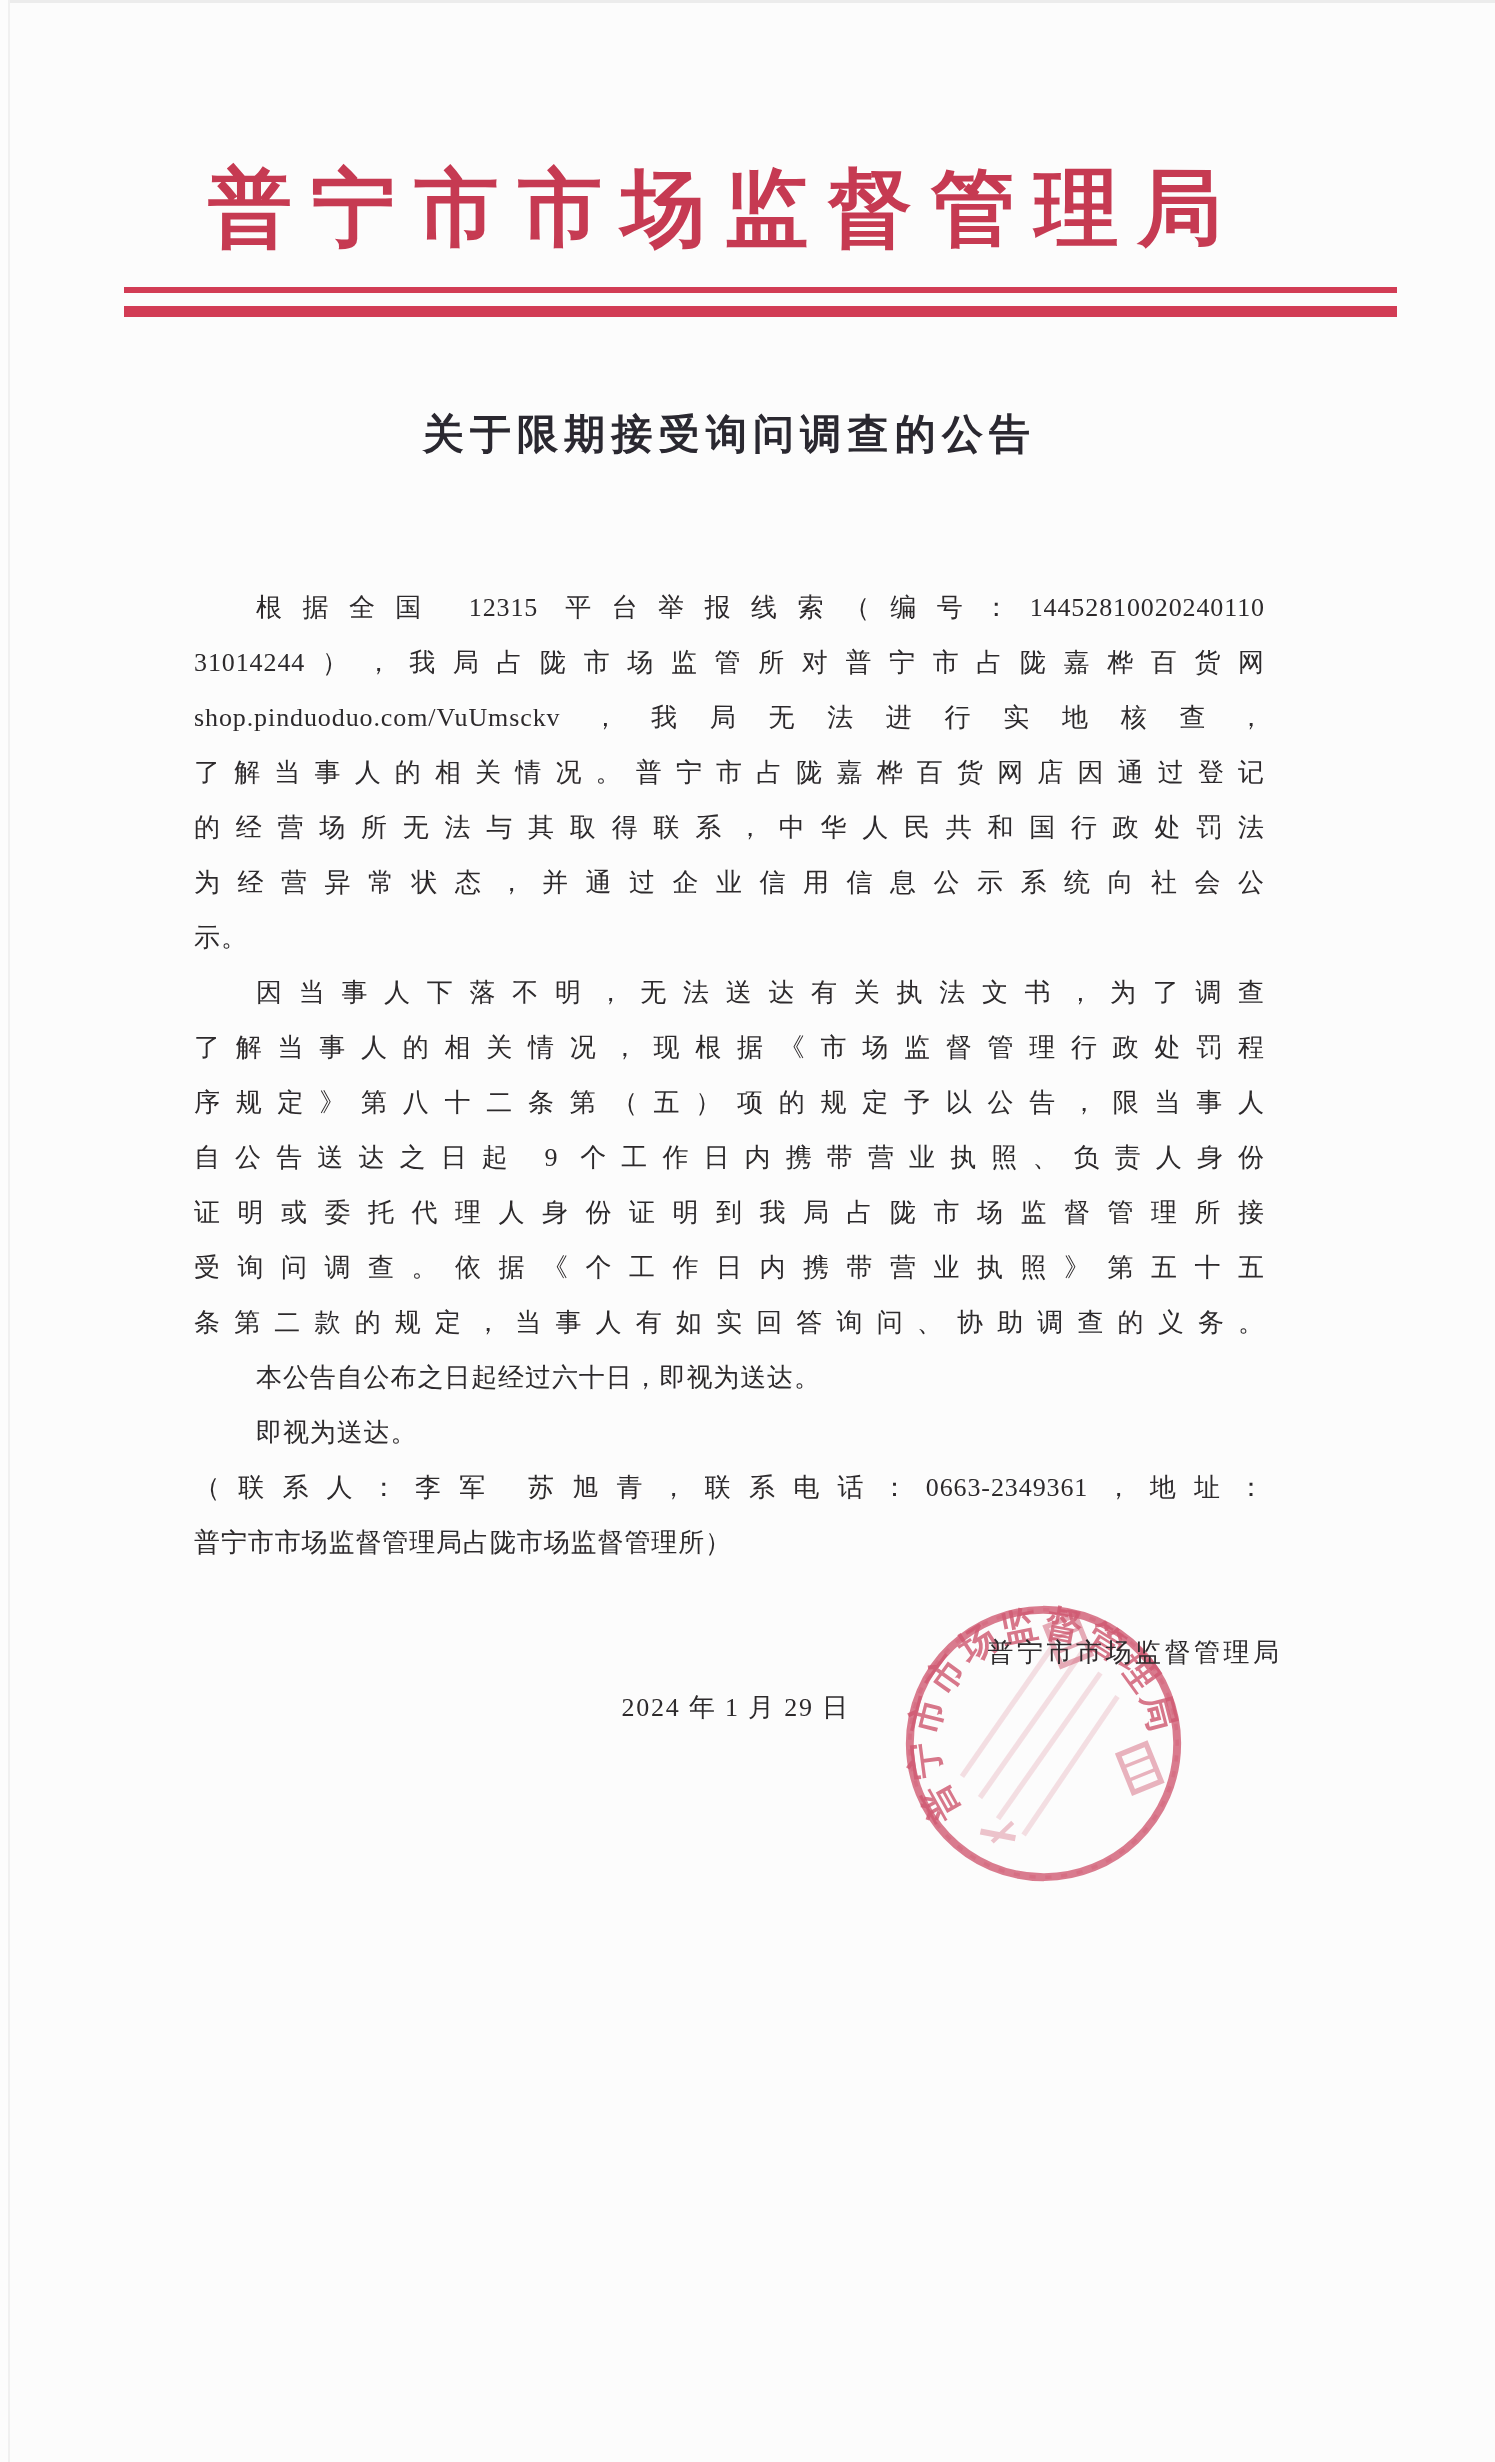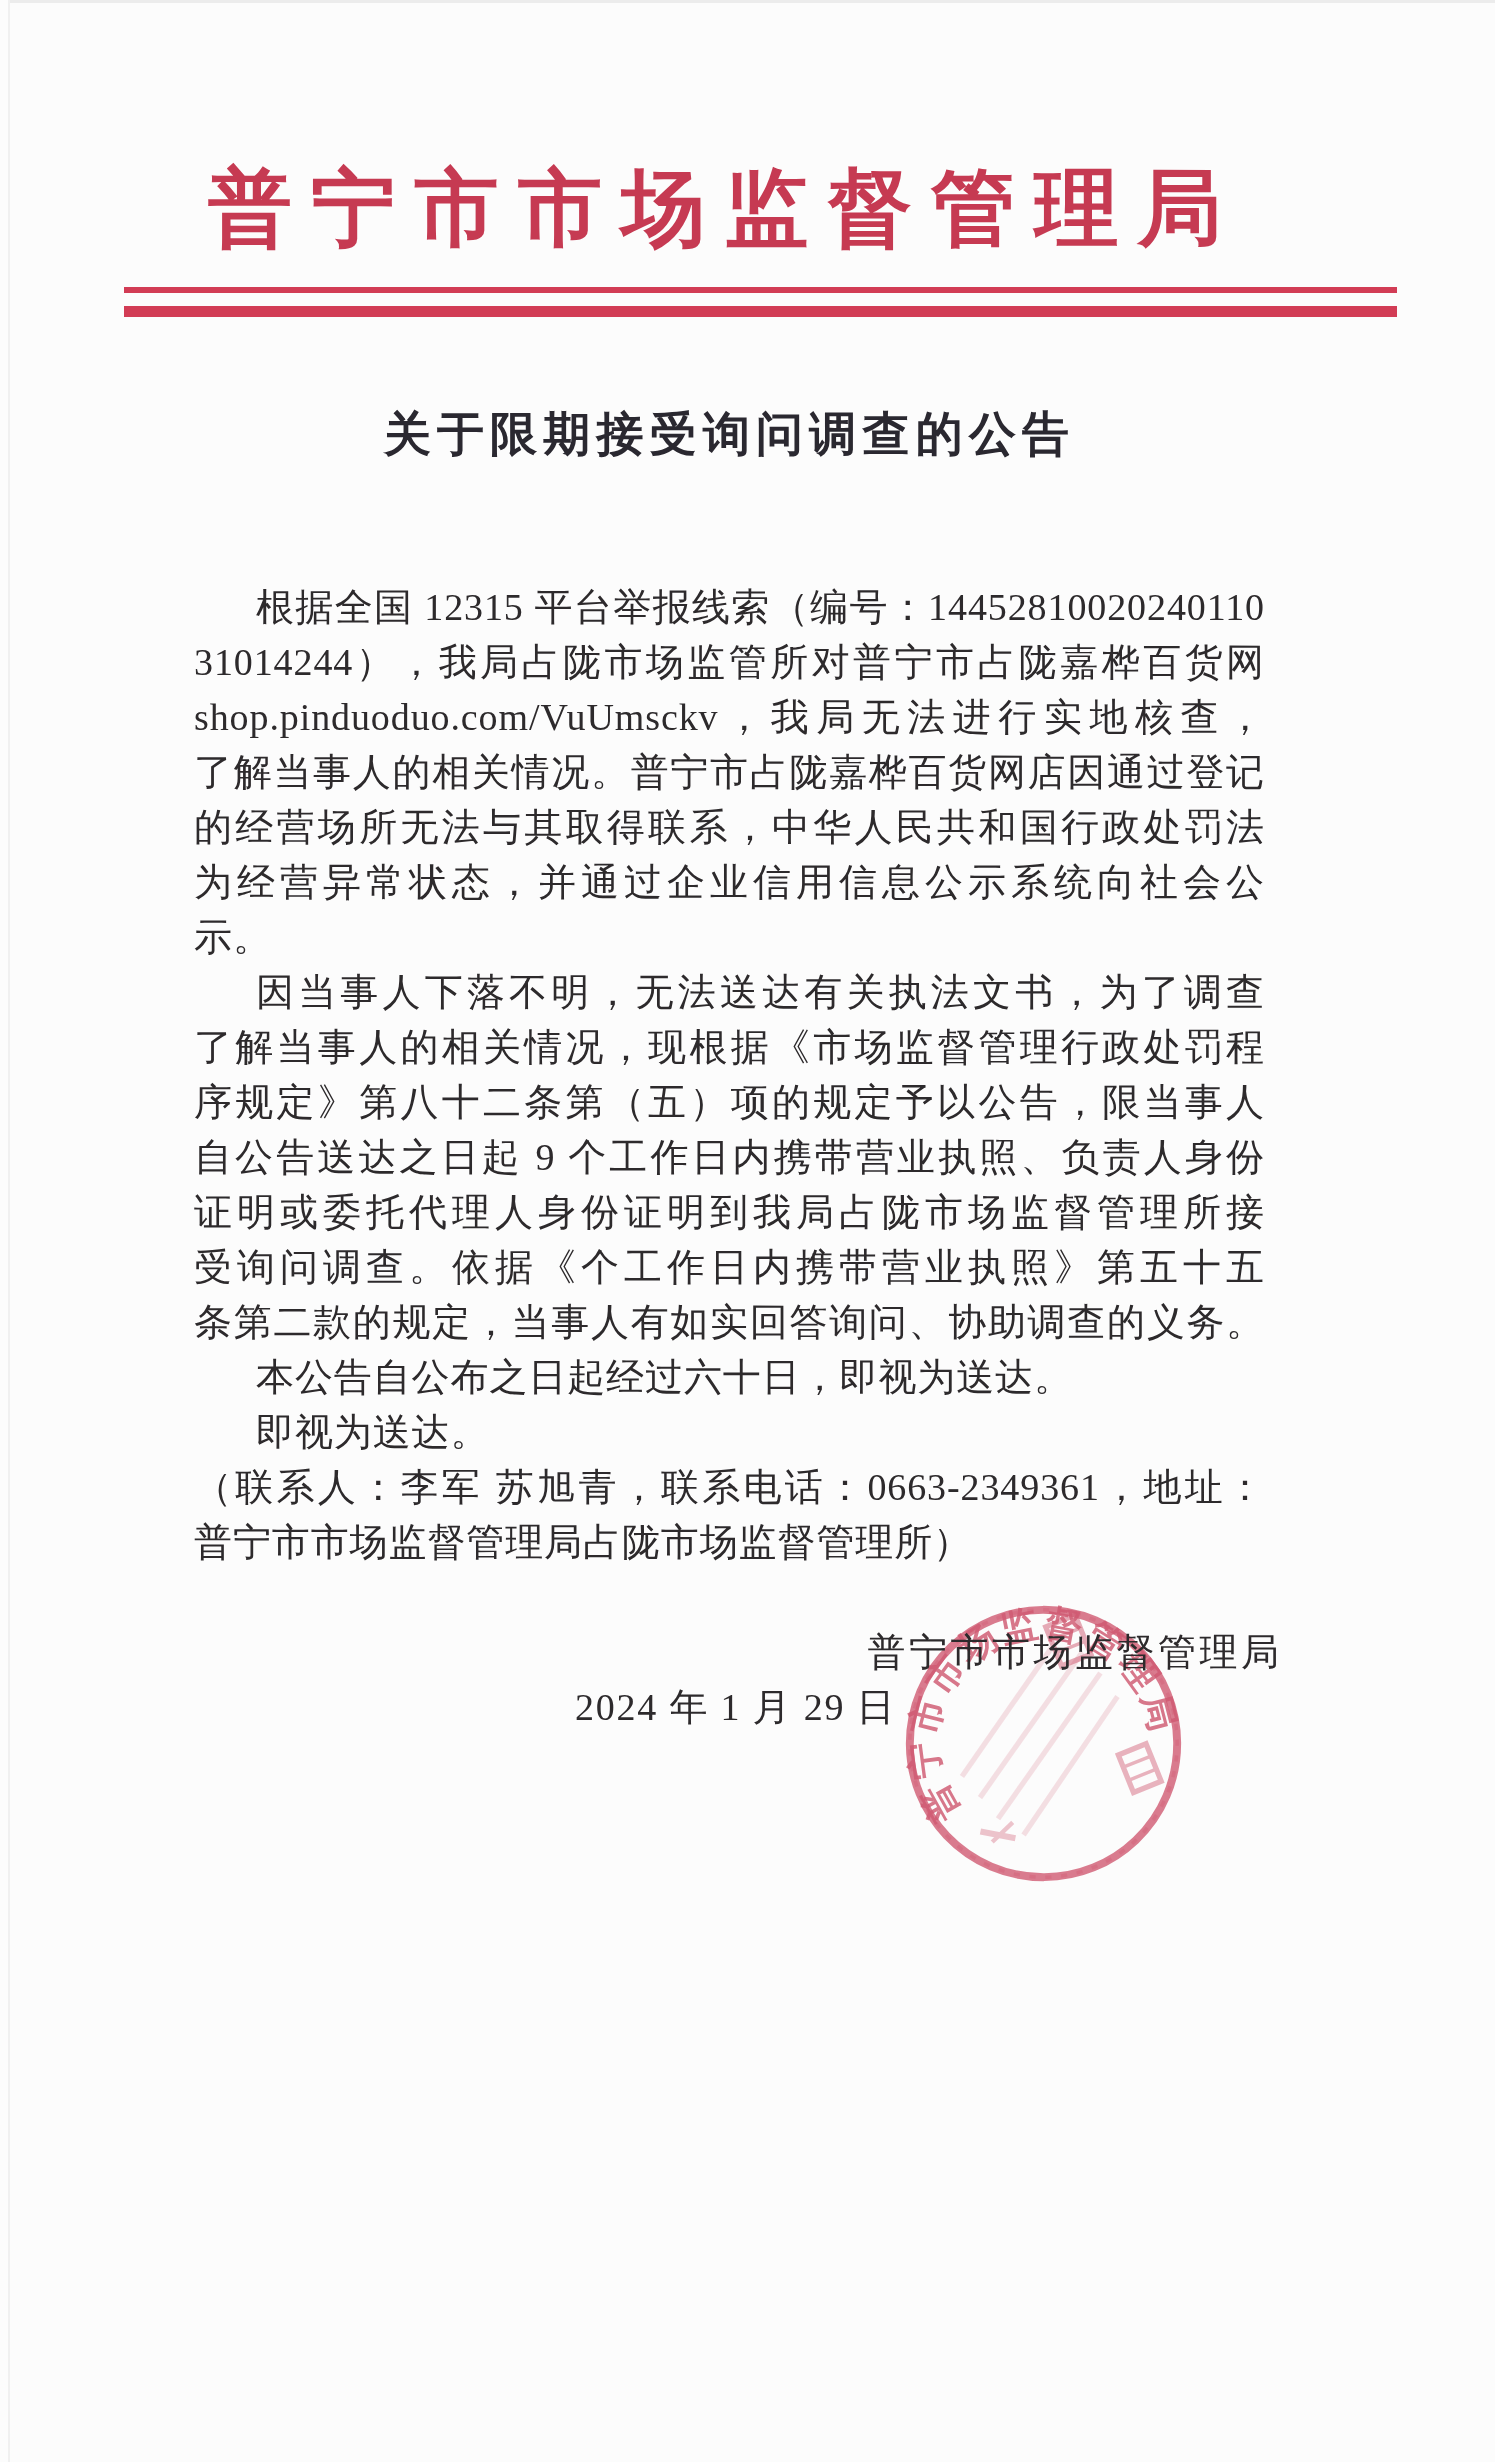--- a/index.html
+++ b/index.html
@@ -24,30 +24,30 @@
     text-align: center;
     white-space: nowrap;
   }
   .rule { position: absolute; left: 116px; width: 1273px; background: #d23c55; }
   .rule.thin  { top: 287px; height: 6.2px; }
   .rule.thick { top: 306px; height: 11.4px; }
 
   .doc-title {
     position: absolute; left: 186px; top: 403px; width: 1071px;
     height: 62px; line-height: 62px;
-    font-size: 47px; font-weight: 600;
+    font-size: 41px; font-weight: 600;
     color: #2a2830;
     letter-spacing: 6.2px;
     text-align: center;
     white-space: nowrap;
   }
 
   .body-block {
     position: absolute; left: 186px; top: 580px; width: 1071px;
-    font-size: 38px; color: #2d2a2c;
+    font-size: 26px; color: #2d2a2c;
   }
   .line {
     height: 55px; line-height: 55px;
     white-space: nowrap;
     letter-spacing: 0.9px;
   }
   .line.j {
     white-space: normal;
     text-align: justify;
     text-align-last: justify;

